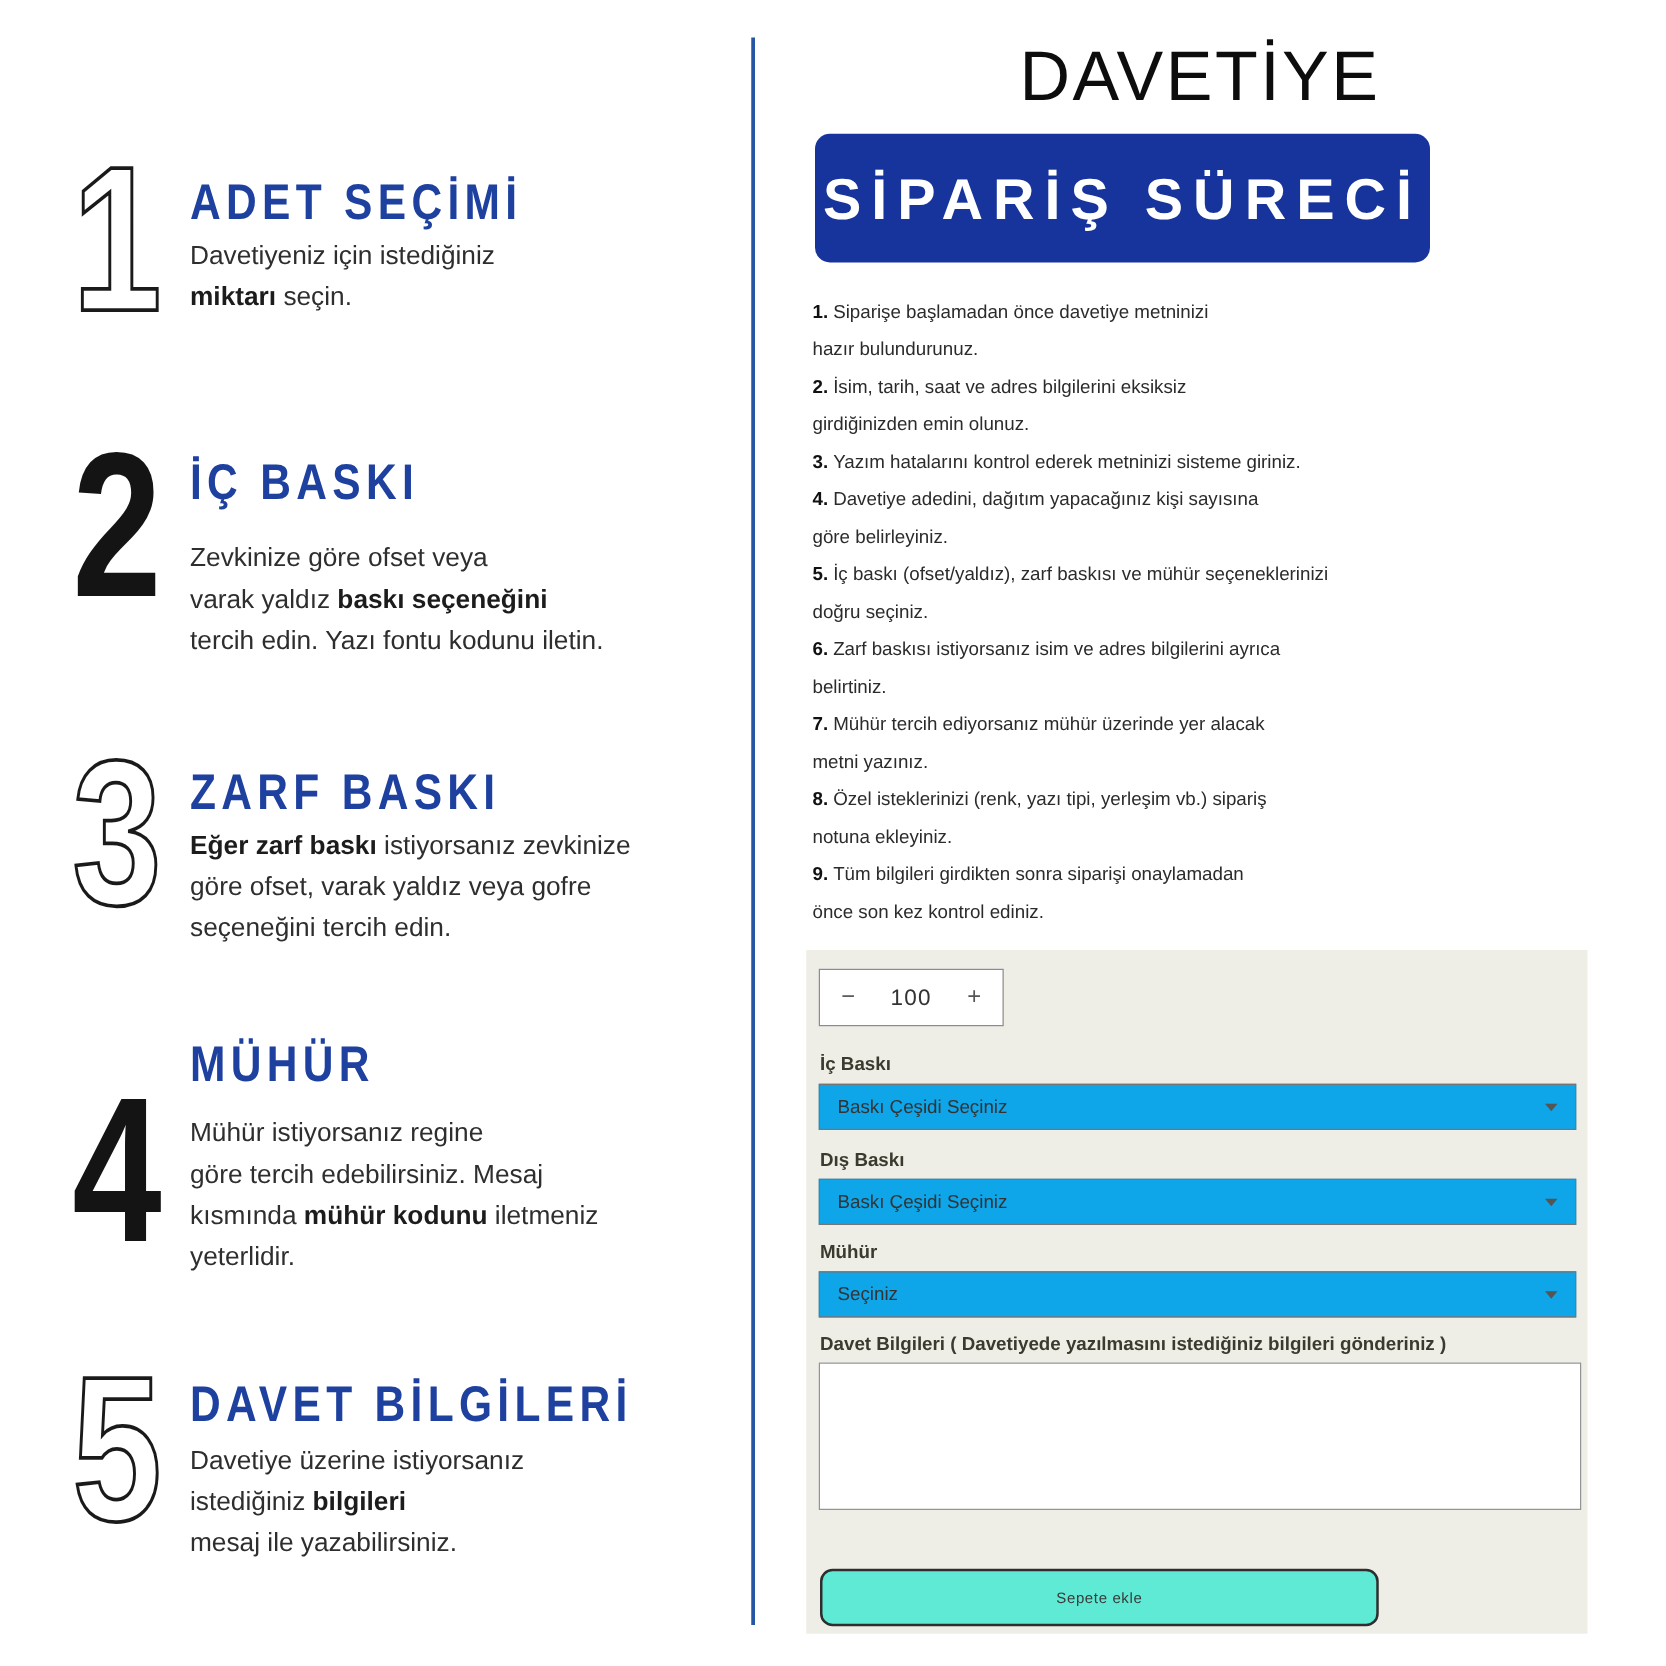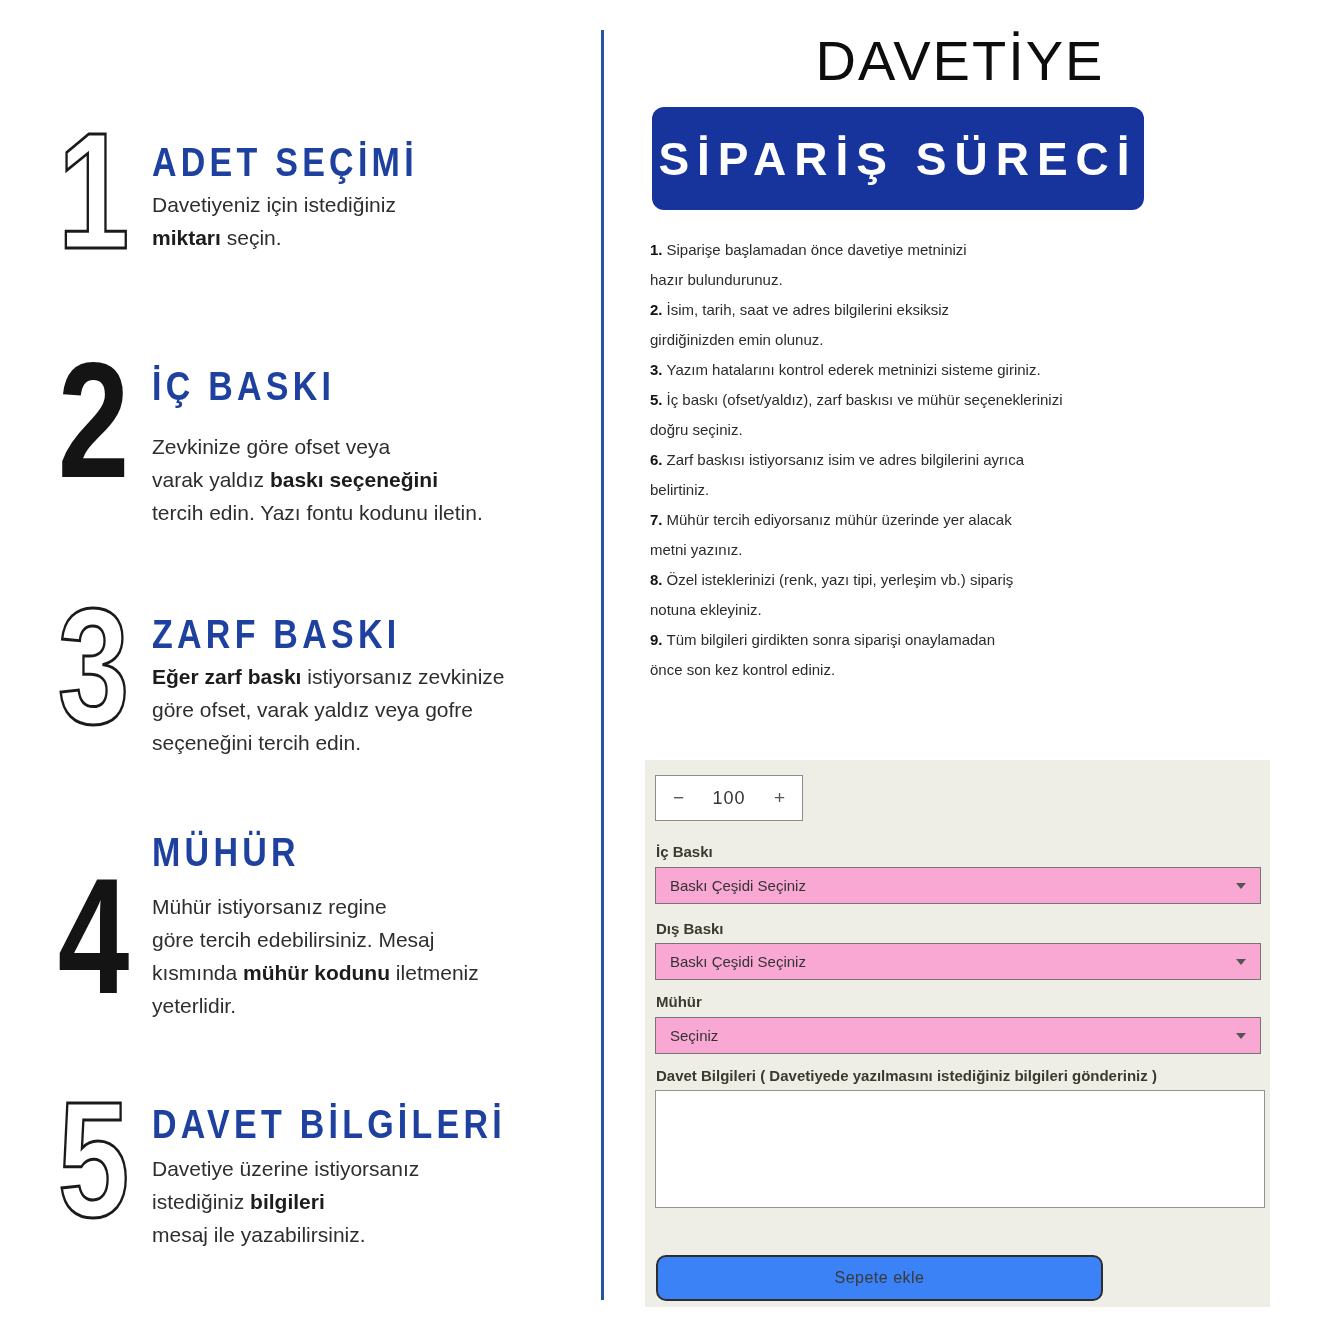--- a/index.html
+++ b/index.html
@@ -33,33 +33,33 @@
   .order-list b { font-weight:700; color:#111; margin-right:4px; }
 
   
   .panel { position:absolute; left:645px; top:760px; width:625px; height:547px; background:#efeee6; }
   .qty { position:absolute; left:10px; top:15px; width:148px; height:46px; background:#fff;
          border:1px solid #8c8c8c; display:flex; align-items:center; justify-content:space-between;
          padding:0 17px; font-size:18px; color:#444; }
   .qty .btn { cursor:default; color:#555; font-size:19px; }
   .qty .val { color:#333; letter-spacing:1px; }
   .f-label { position:absolute; left:11px; font-size:15px; font-weight:700; color:#3b3a2f; }
-  .select { position:absolute; left:10px; width:606px; height:37px; background:#f9a8d4; border:1px solid #757575;
+  .select { position:absolute; left:10px; width:606px; height:37px; background:#0ea5e9; border:1px solid #757575;
             display:flex; align-items:center; padding:0 14px; font-size:15px; color:#333; justify-content:space-between; }
   .caret { width:0; height:0; border-left:5px solid transparent; border-right:5px solid transparent;
            border-top:6px solid #555; }
   .lb1 { top:83px; }  .sel1 { top:107px; }
   .lb2 { top:160px; } .sel2 { top:183px; }
   .lb3 { top:233px; } .sel3 { top:257px; }
   .lb4 { top:307px; }
   .ta { position:absolute; left:10px; top:330px; width:610px; height:118px; background:#fff;
         border:1px solid #949494; resize:none; font-family:"Liberation Sans", sans-serif; font-size:15px; padding:8px; }
-  .submit { position:absolute; left:11px; top:495px; width:447px; height:46px; background:#3b82f6;
+  .submit { position:absolute; left:11px; top:495px; width:447px; height:46px; background:#5eead4;
             border:2px solid #2e2e2e; border-radius:10px; display:flex; align-items:center; justify-content:center;
-            font-size:16px; color:#3a3a3a; letter-spacing:0.5px; }
+            font-size:12px; color:#3a3a3a; letter-spacing:0.5px; }
 </style>
 </head>
 <body>
 
 <div id="page">
   <div class="divider"></div>
 
   <div id="steps-column">
       <div class="step-num outline" style="top: 113px; height: 157px;">1</div>
       <div class="step-title" style="top: 140px;">ADET SEÇİMİ</div>
@@ -109,20 +109,24 @@
         <div class="ln">hazır bulundurunuz.</div>
       </div>
       <div>
         <div class="ln"><b>2.</b>İsim, tarih, saat ve adres bilgilerini eksiksiz</div>
         <div class="ln">girdiğinizden emin olunuz.</div>
       </div>
       <div>
         <div class="ln"><b>3.</b>Yazım hatalarını kontrol ederek metninizi sisteme giriniz.</div>
       </div>
       <div>
+        <div class="ln"><b>4.</b>Davetiye adedini, dağıtım yapacağınız kişi sayısına</div>
+        <div class="ln">göre belirleyiniz.</div>
+      </div>
+      <div>
         <div class="ln"><b>5.</b>İç baskı (ofset/yaldız), zarf baskısı ve mühür seçeneklerinizi</div>
         <div class="ln">doğru seçiniz.</div>
       </div>
       <div>
         <div class="ln"><b>6.</b>Zarf baskısı istiyorsanız isim ve adres bilgilerini ayrıca</div>
         <div class="ln">belirtiniz.</div>
       </div>
       <div>
         <div class="ln"><b>7.</b>Mühür tercih ediyorsanız mühür üzerinde yer alacak</div>
         <div class="ln">metni yazınız.</div>

